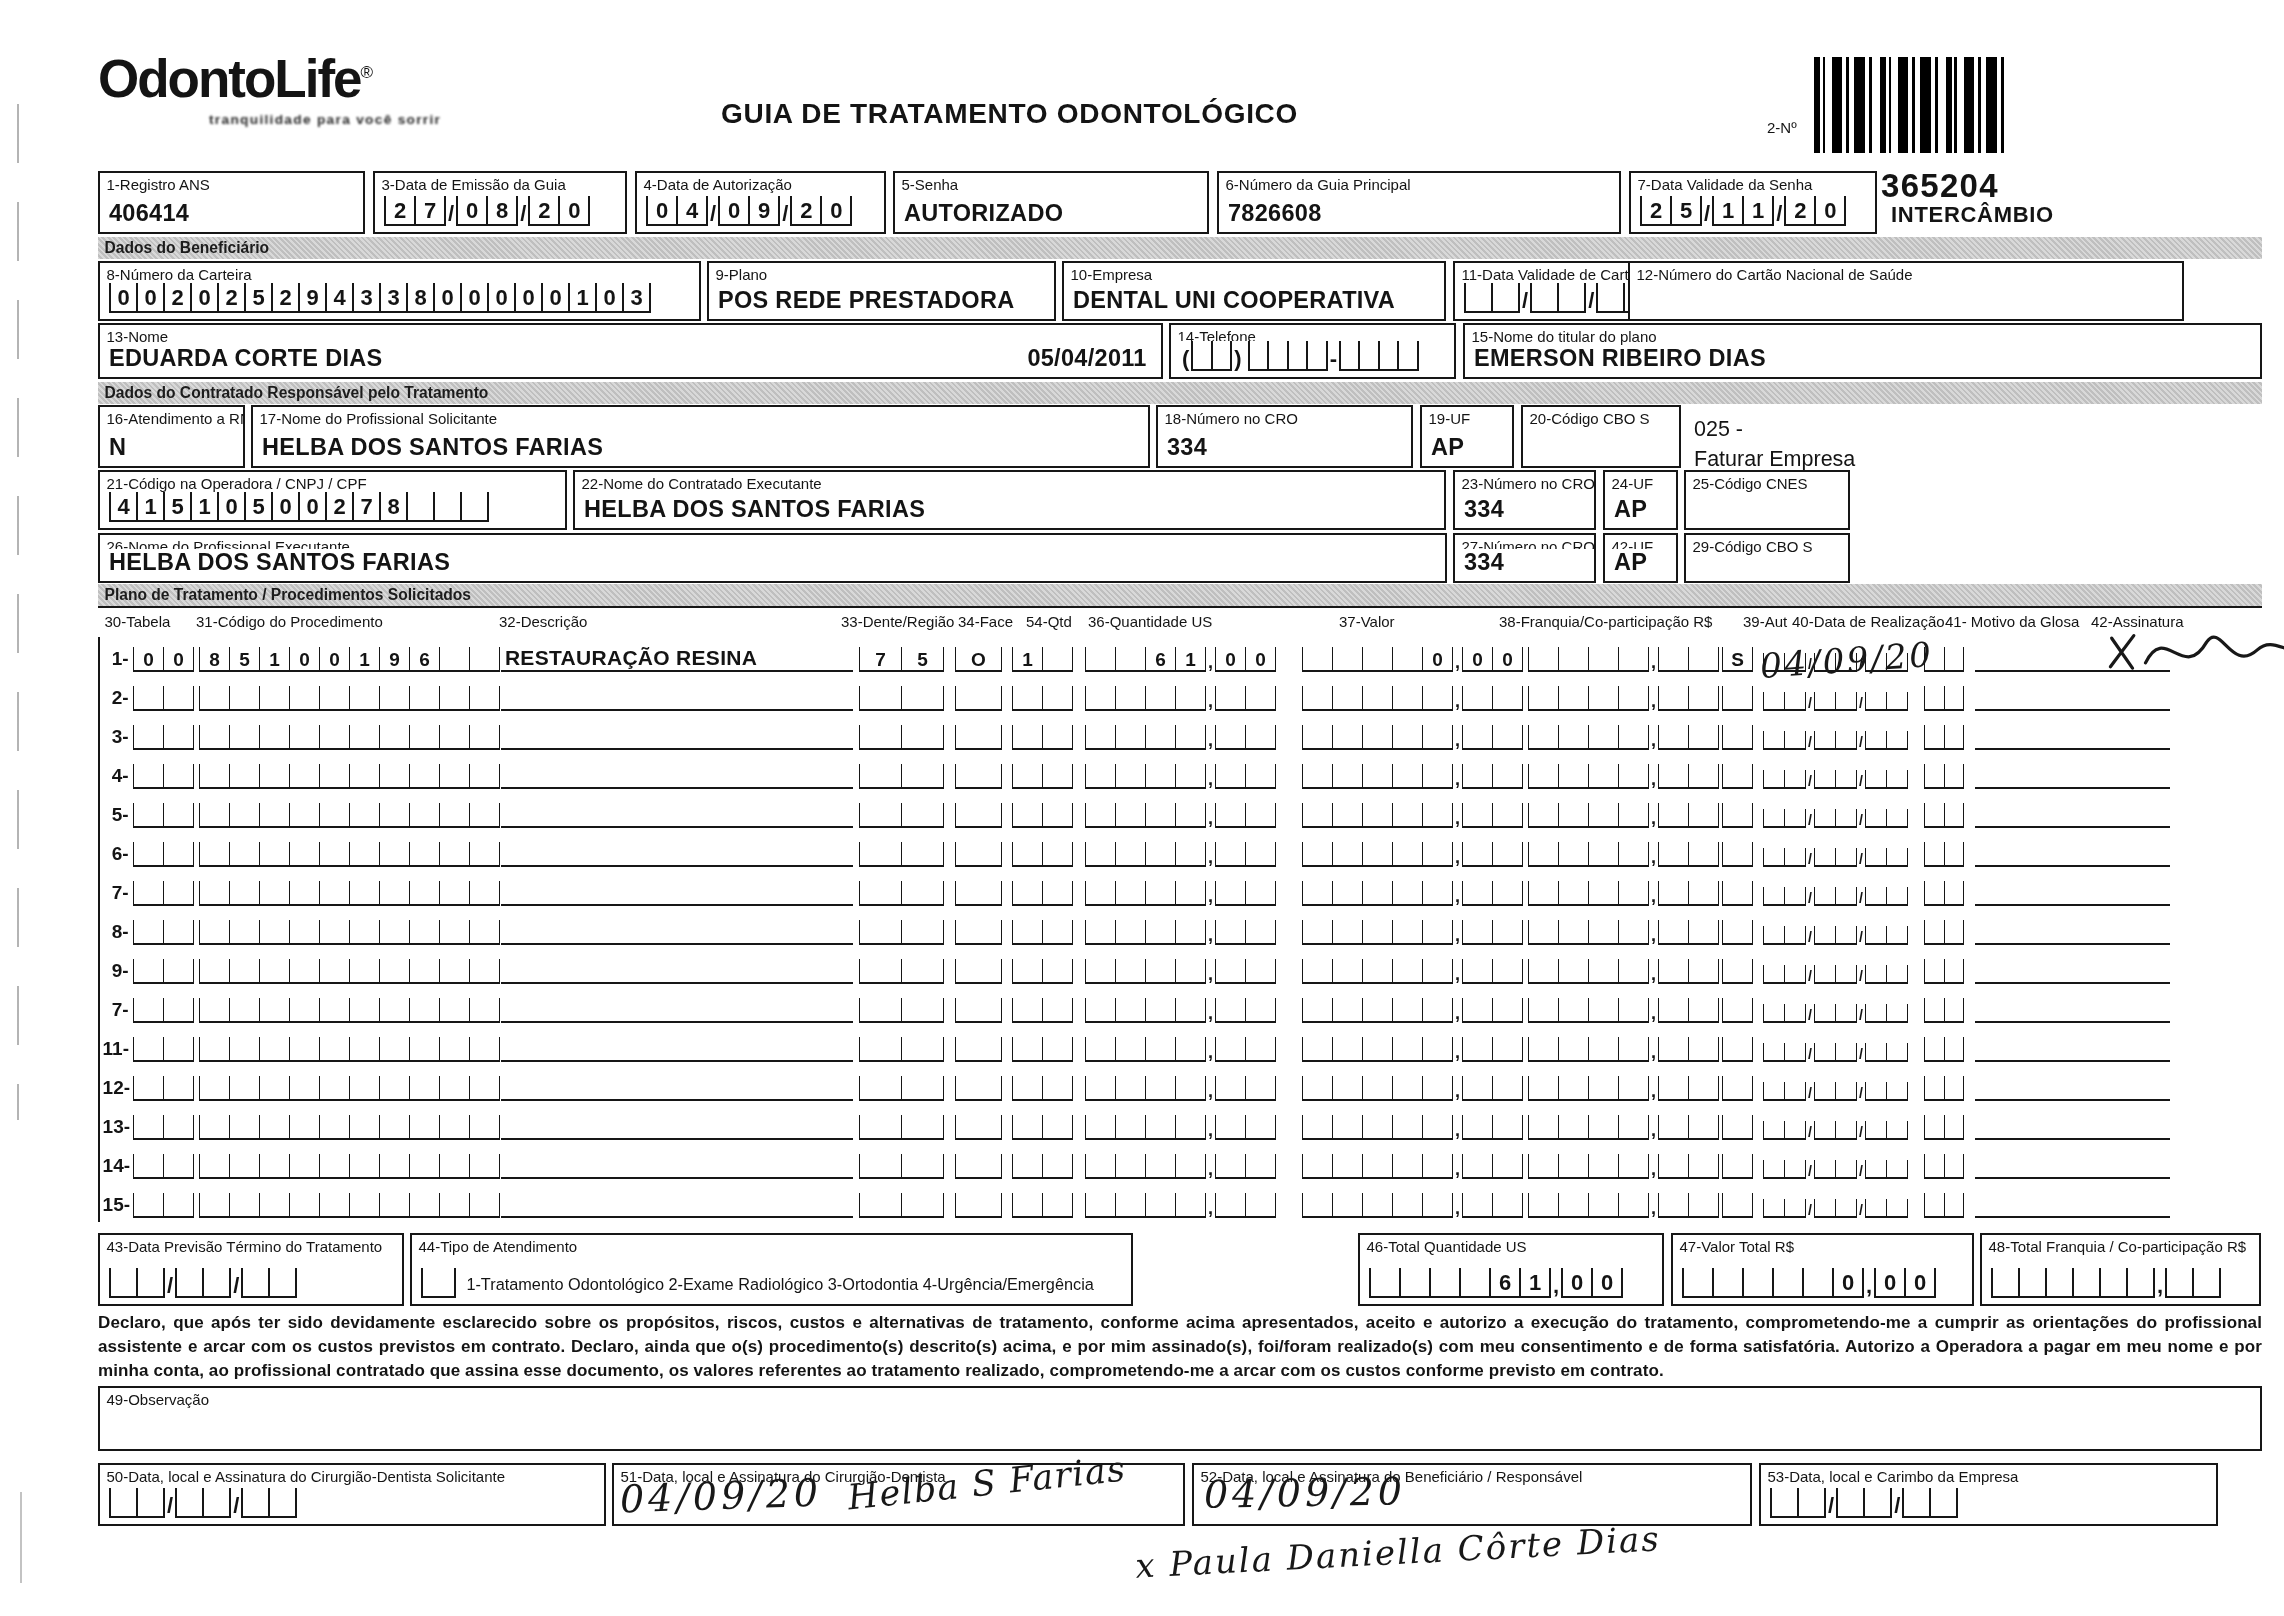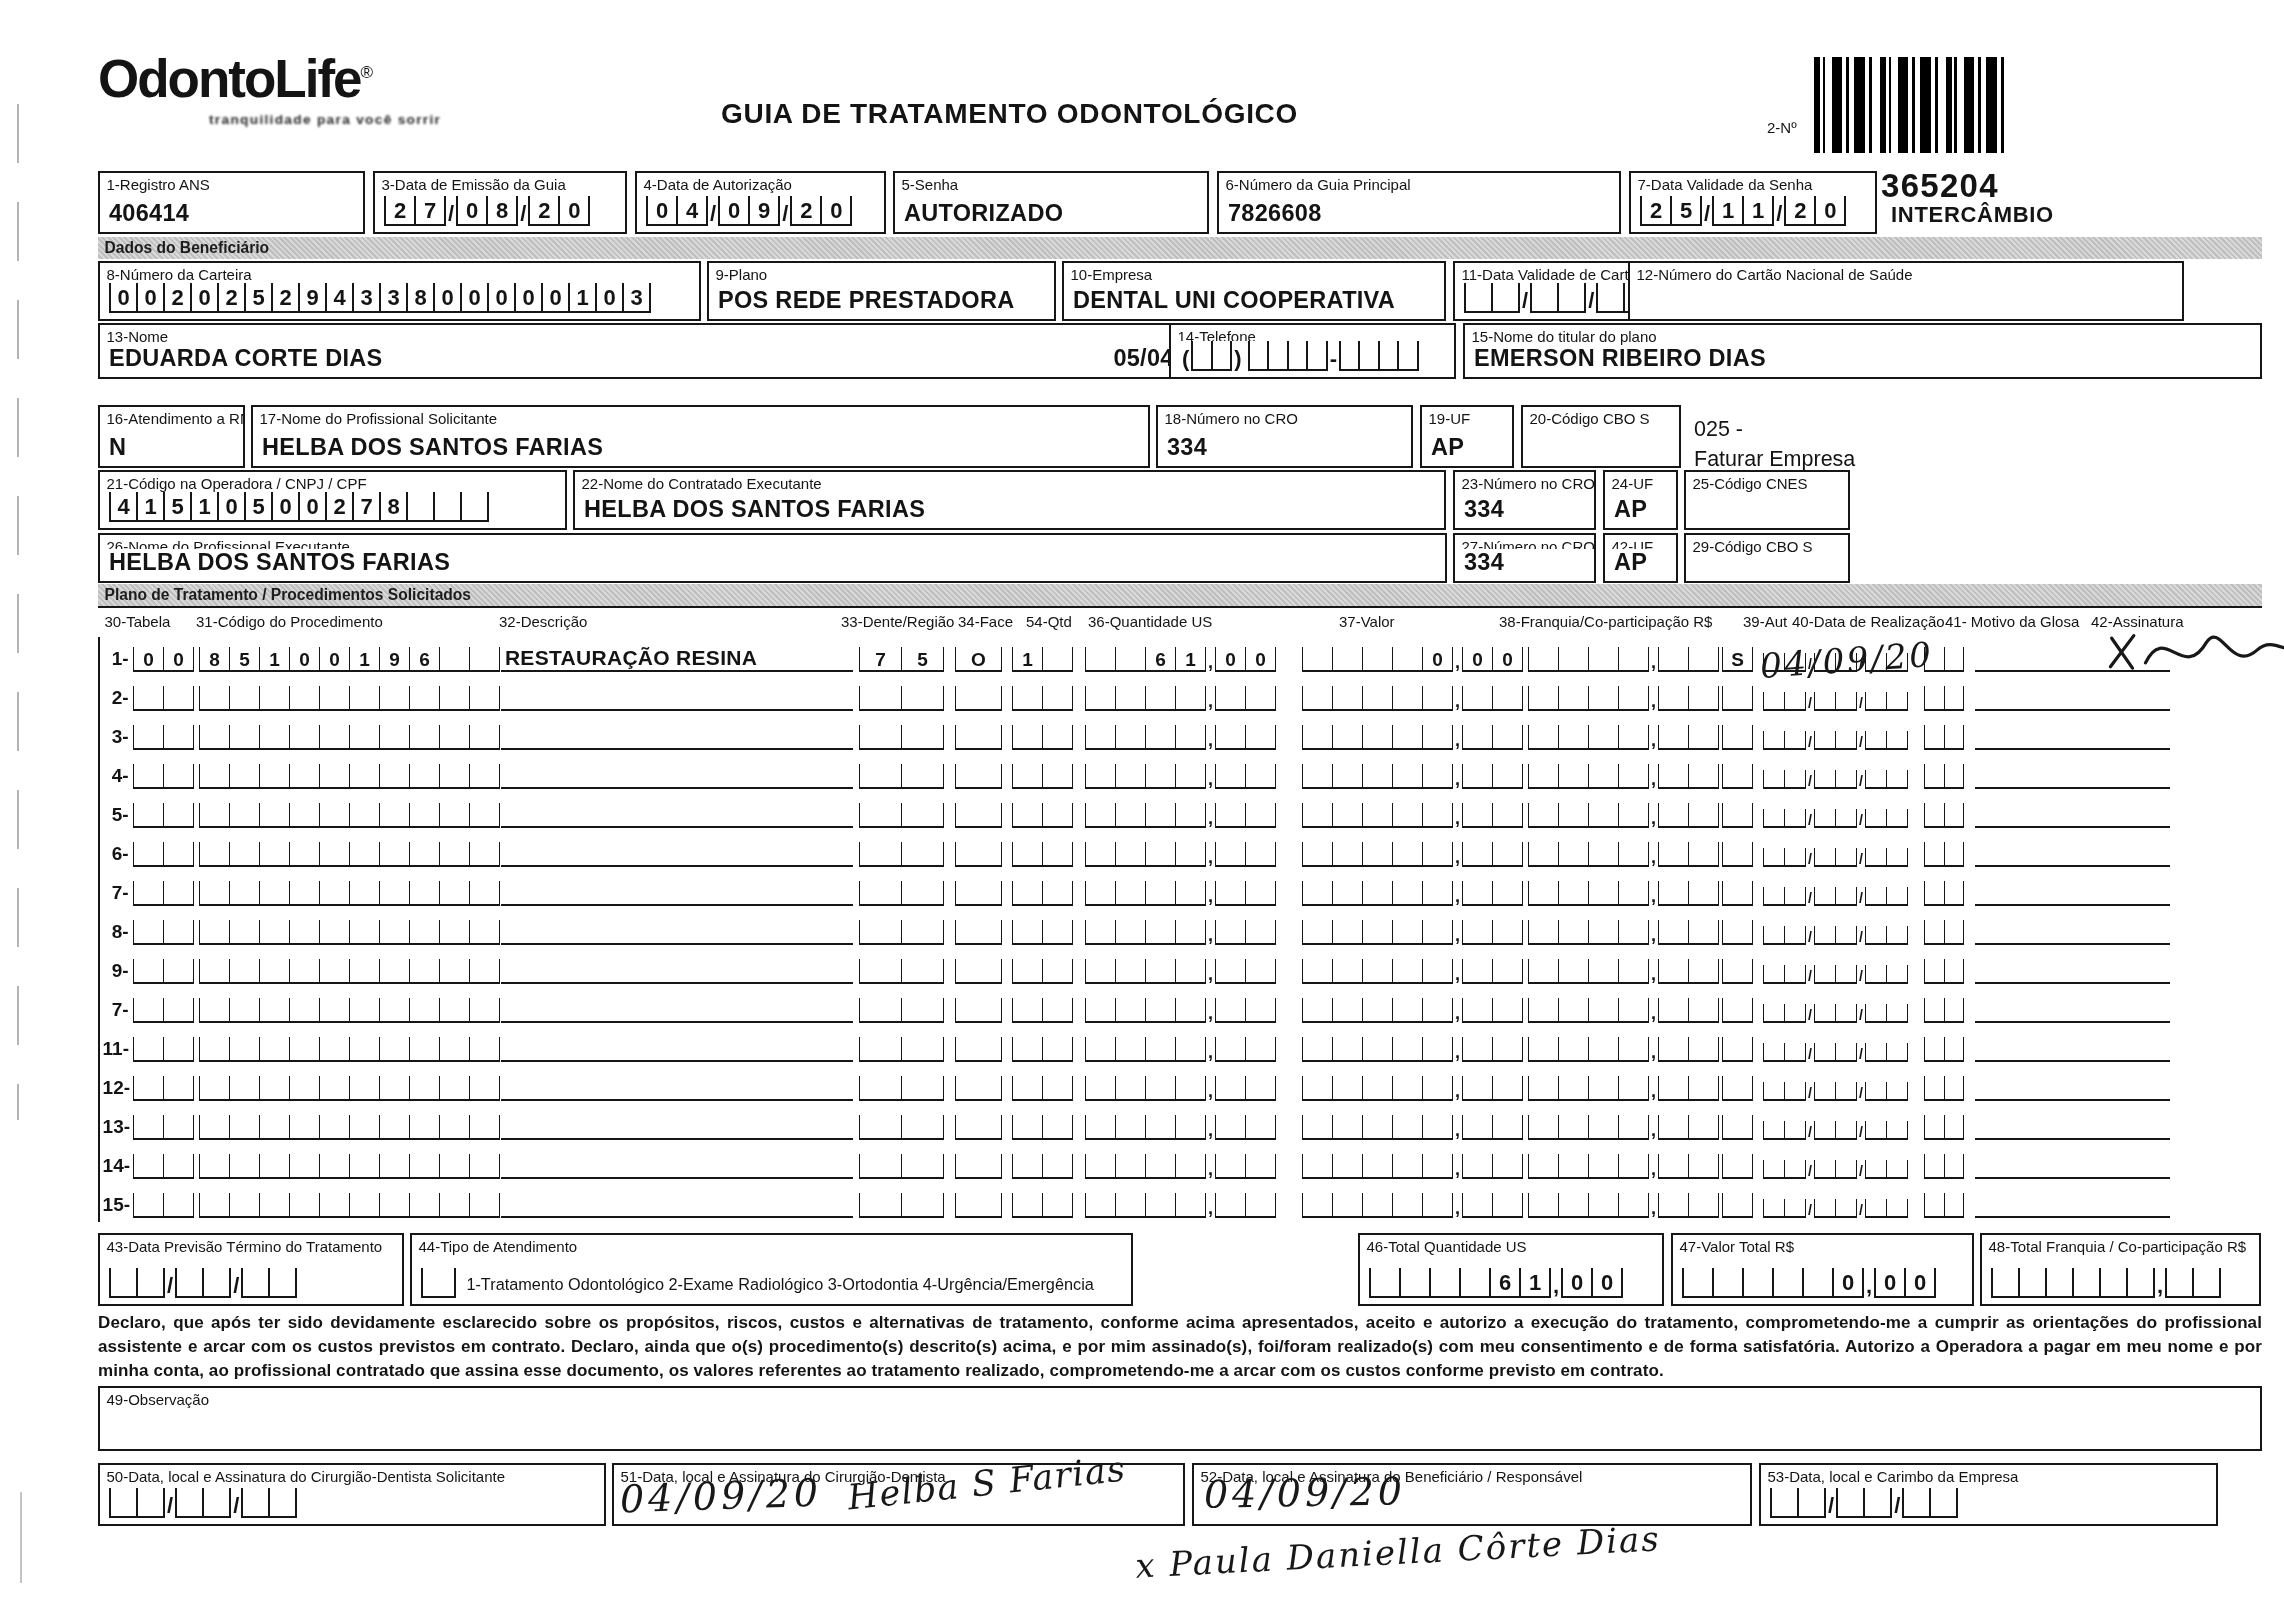--- a/index.html
+++ b/index.html
@@ -208,21 +208,21 @@
           <span class="cc" style="width: 27px;">&nbsp;</span>
           <span class="cend"></span>
         </span>
       </div>
   </div>
   <div class="fb" style="left:1628px;top:261px;width:556px;height:60px">
     <div class="lbl">12-Número do Cartão Nacional de Saúde</div>
     <div class="val"></div>
   </div>
 
-  <div class="fb" style="left:98px;top:323px;width:1151px;height:56px">
+  <div class="fb" style="left:98px;top:323px;width:1065px;height:56px">
     <div class="lbl">13-Nome</div>
     <div class="split">
       <span class="val" style="padding:0">EDUARDA CORTE DIAS</span>
       <span class="val" style="padding:0">05/04/2011</span>
     </div>
   </div>
   <div class="fb" style="left:1169px;top:323px;width:287px;height:56px">
     <div class="lbl">14-Telefone</div>
     <div class="fbc">
         <span class="comb">
@@ -244,20 +244,23 @@
           <span class="cc" style="width: 19.5px;">&nbsp;</span>
           <span class="cend"></span>
         </span>
       </div>
   </div>
   <div class="fb" style="left:1463px;top:323px;width:799px;height:56px">
     <div class="lbl">15-Nome do titular do plano</div>
     <div class="val">EMERSON RIBEIRO DIAS</div>
   </div>
 
+  <div class="band" style="top:382px">
+      <span>Dados do Contratado Responsável pelo Tratamento</span>
+    </div>
 
   <div class="fb" style="left:98px;top:405px;width:147px;height:63px">
     <div class="lbl">16-Atendimento a RN</div>
     <div class="val">N</div>
   </div>
   <div class="fb" style="left:251px;top:405px;width:899px;height:63px">
     <div class="lbl">17-Nome do Profissional Solicitante</div>
     <div class="val">HELBA DOS SANTOS FARIAS</div>
   </div>
   <div class="fb" style="left:1156px;top:405px;width:257px;height:63px">

